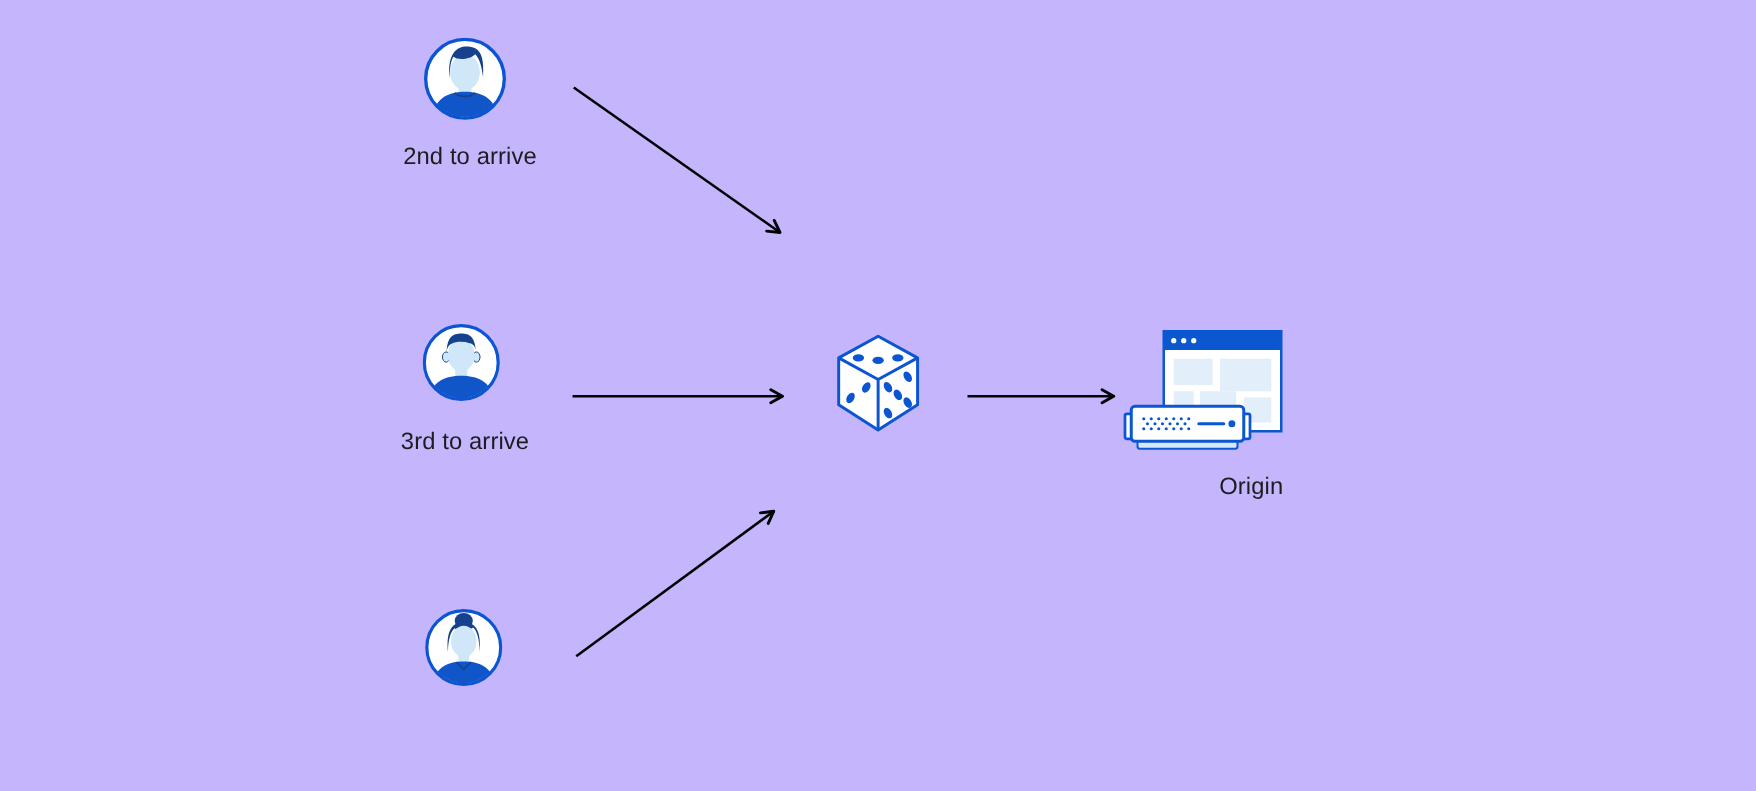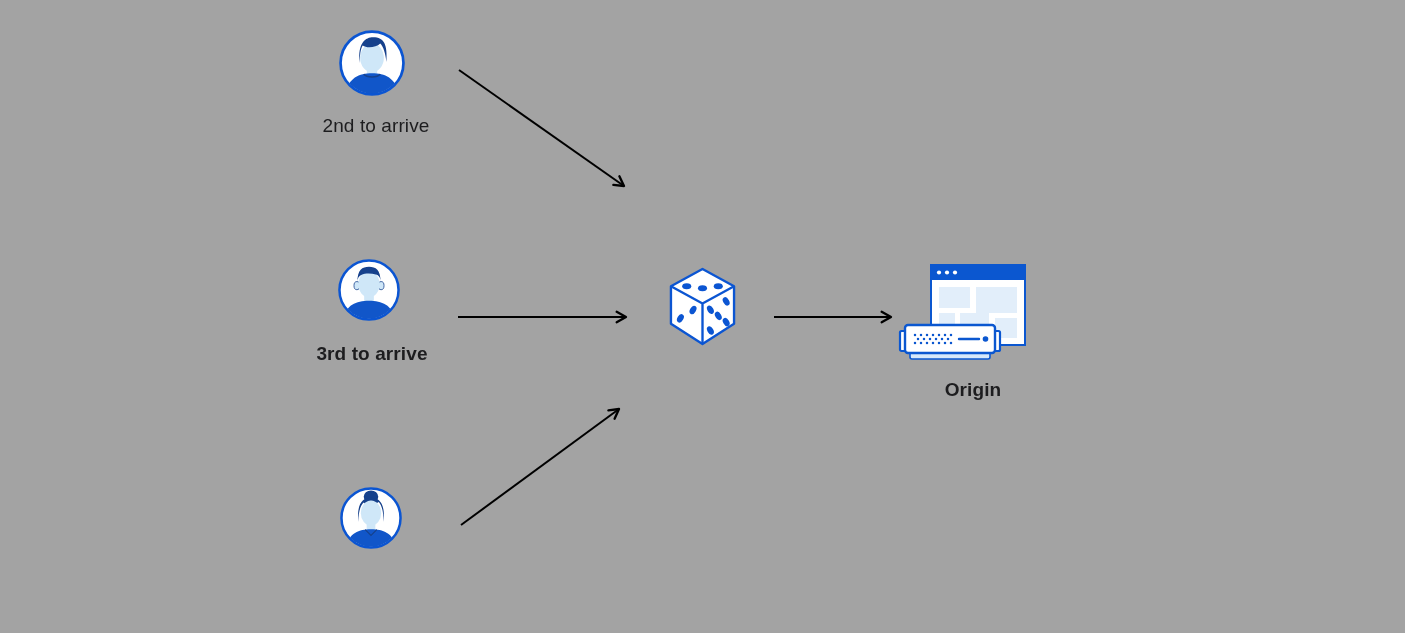--- a/index.html
+++ b/index.html
@@ -1,17 +1,17 @@
 <!DOCTYPE html>
 <html><head>
 <meta charset="utf-8">
 <style>
   html,body{margin:0;padding:0;background:#fff;}
   body{font-family:"Liberation Sans", sans-serif;}
-  .canvas{position:relative;width:1405px;height:633px;background:#a3a3a3;overflow:hidden;}
+  .canvas{position:relative;width:1405px;height:633px;background:#c4b5fd;overflow:hidden;}
   .abs{position:absolute;}
   .node-label{
     position:absolute;width:170px;text-align:center;
     font-size:19px;line-height:1.2;color:#1d1d1f;letter-spacing:0.1px;
   }
   .arrow-layer{position:absolute;left:0;top:0;width:1405px;height:633px;pointer-events:none;}
   svg{display:block;}
 </style>
 </head>
 <body>
@@ -60,21 +60,21 @@
       <g clip-path="url(#ca2)">
         <rect x="27" y="33" width="10" height="13" fill="#cfe7f8"></rect>
         <ellipse cx="19.5" cy="27.5" rx="3" ry="4.2" fill="#cfe7f8" stroke="#16418c" stroke-width="0.8"></ellipse>
         <ellipse cx="44.5" cy="27.5" rx="3" ry="4.2" fill="#cfe7f8" stroke="#16418c" stroke-width="0.8"></ellipse>
         <ellipse cx="32" cy="26" rx="11" ry="13.5" fill="#cfe7f8"></ellipse>
         <path d="M20,24 C20,11 25,8 32,8 C39,8 44,11 44,24 C44,19 42,16.5 39,16 C34,14.5 28,14.5 24,16.5 C21.5,17.5 20,20 20,24 Z" fill="#16418c"></path>
         <path d="M5,64 C7,48 18,43 32,43 C46,43 57,48 59,64 Z" fill="#1156c9"></path>
       </g>
     </svg>
   </div>
-  <div class="node-label" style="left:287px;top:343px;font-weight:bold;">3rd to arrive</div>
+  <div class="node-label" style="left:287px;top:343px;">3rd to arrive</div>
 
   <div class="abs" style="left:340px;top:487px;">
     <svg width="62" height="62" viewBox="0 0 64 64">
       <defs>
           <clipPath id="ca3">
             <circle cx="32" cy="32" r="29.6"></circle>
           </clipPath>
         </defs>
       <circle cx="32" cy="32" r="30.5" fill="#ffffff" stroke="#0b55d2" stroke-width="2.6"></circle>
       <g clip-path="url(#ca3)">
@@ -145,15 +145,15 @@
           <circle cx="29" cy="81" r="1.25"></circle>
           <circle cx="35" cy="81" r="1.25"></circle>
           <circle cx="41" cy="81" r="1.25"></circle>
           <circle cx="47" cy="81" r="1.25"></circle>
           <circle cx="53" cy="81" r="1.25"></circle>
       </g>
       <path d="M61,77 L81,77" stroke="#0b57d0" stroke-width="2.4" stroke-linecap="round"></path>
       <circle cx="87.5" cy="77" r="2.8" fill="#0b57d0"></circle>
     </svg>
   </div>
-  <div class="node-label" style="left:888px;top:379px;font-weight:bold;">Origin</div>
+  <div class="node-label" style="left:916px;top:379px;">Origin</div>
 
 </div>
 
 </body></html>

